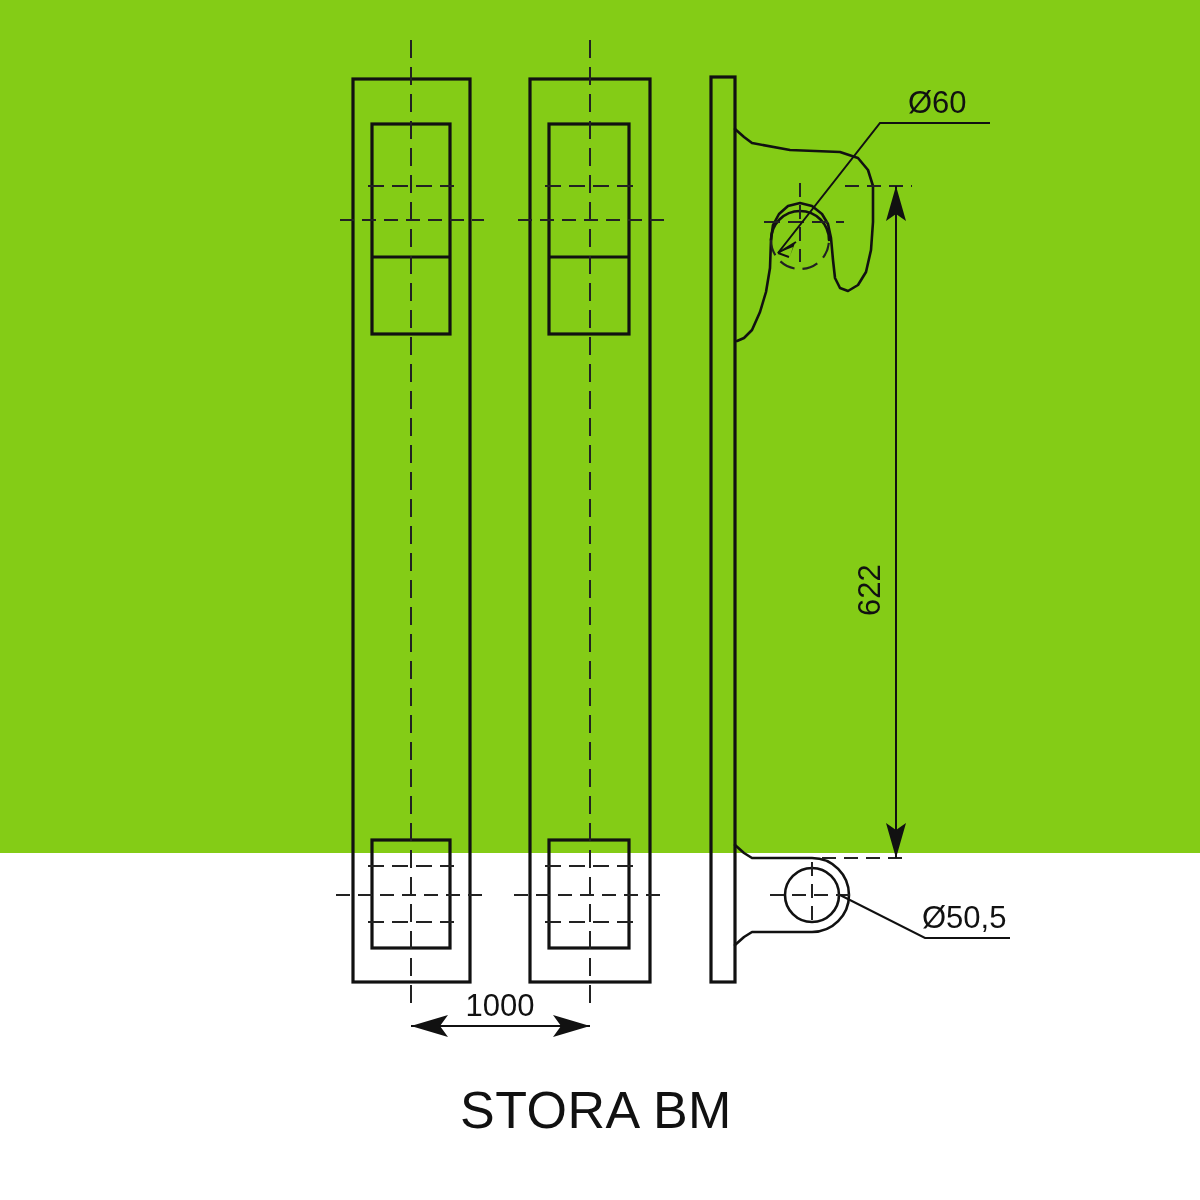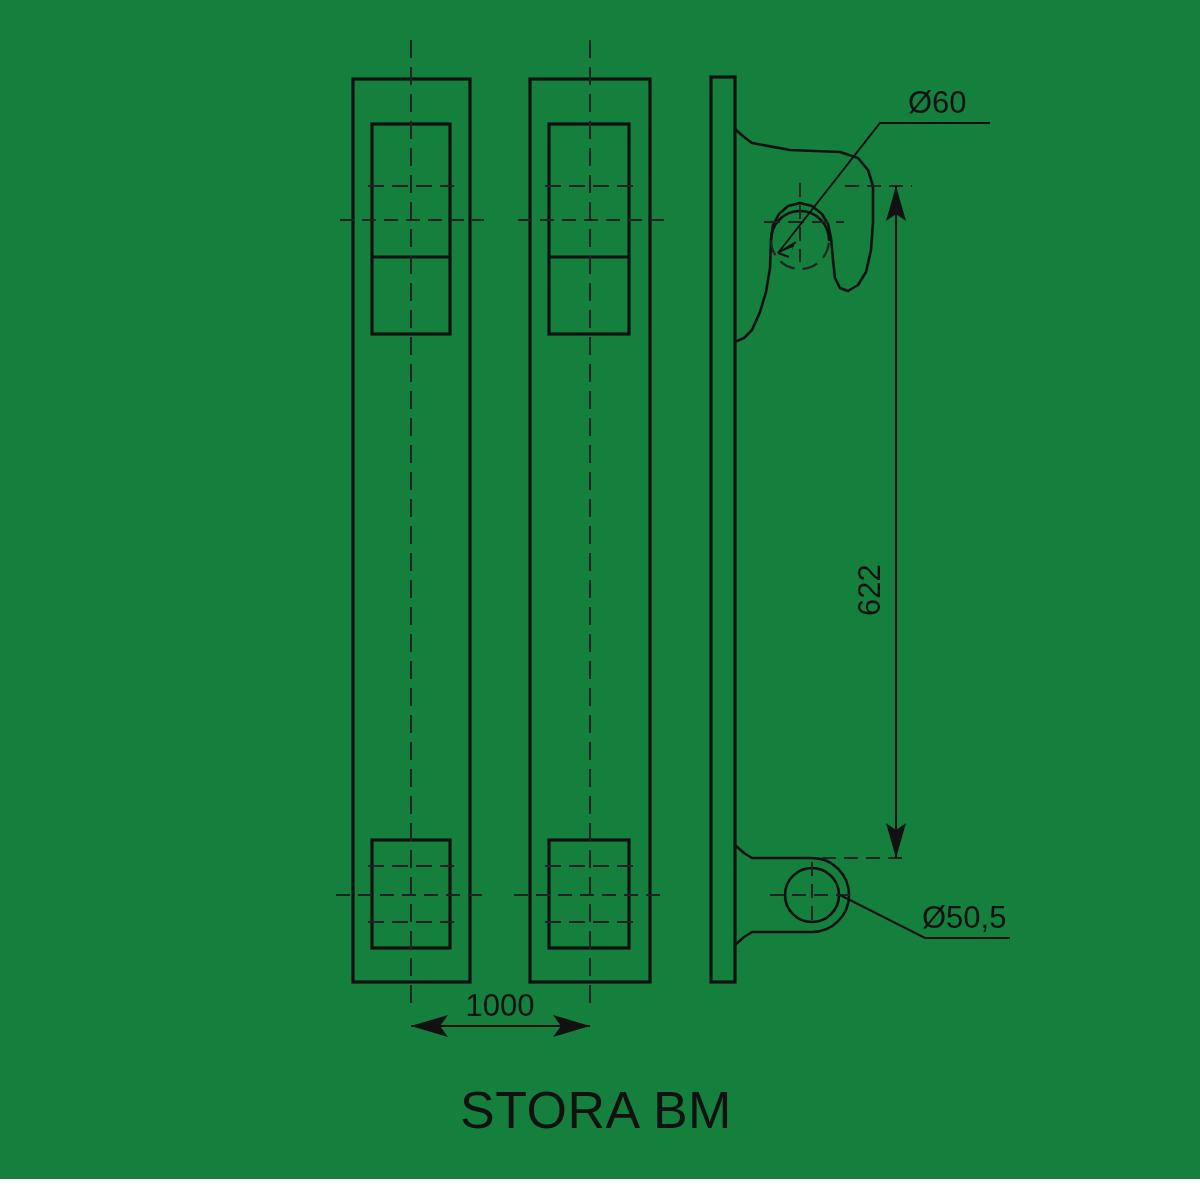--- a/index.html
+++ b/index.html
@@ -10,22 +10,22 @@
   }
   body {
     width: 1200px;
     height: 1200px;
     font-family: "Liberation Sans", sans-serif;
     overflow: hidden;
   }
   #drawing-root {
     position: relative;
     width: 1200px;
-    height: 1179px;
-    background: #15803d;
+    height: 853px;
+    background: #84cc16;
   }
   svg#technical-drawing {
     display: block;
     width: 1200px;
     height: 1200px;
   }
   .outline {
     fill: none;
     stroke: #111111;
     stroke-width: 3.2;

